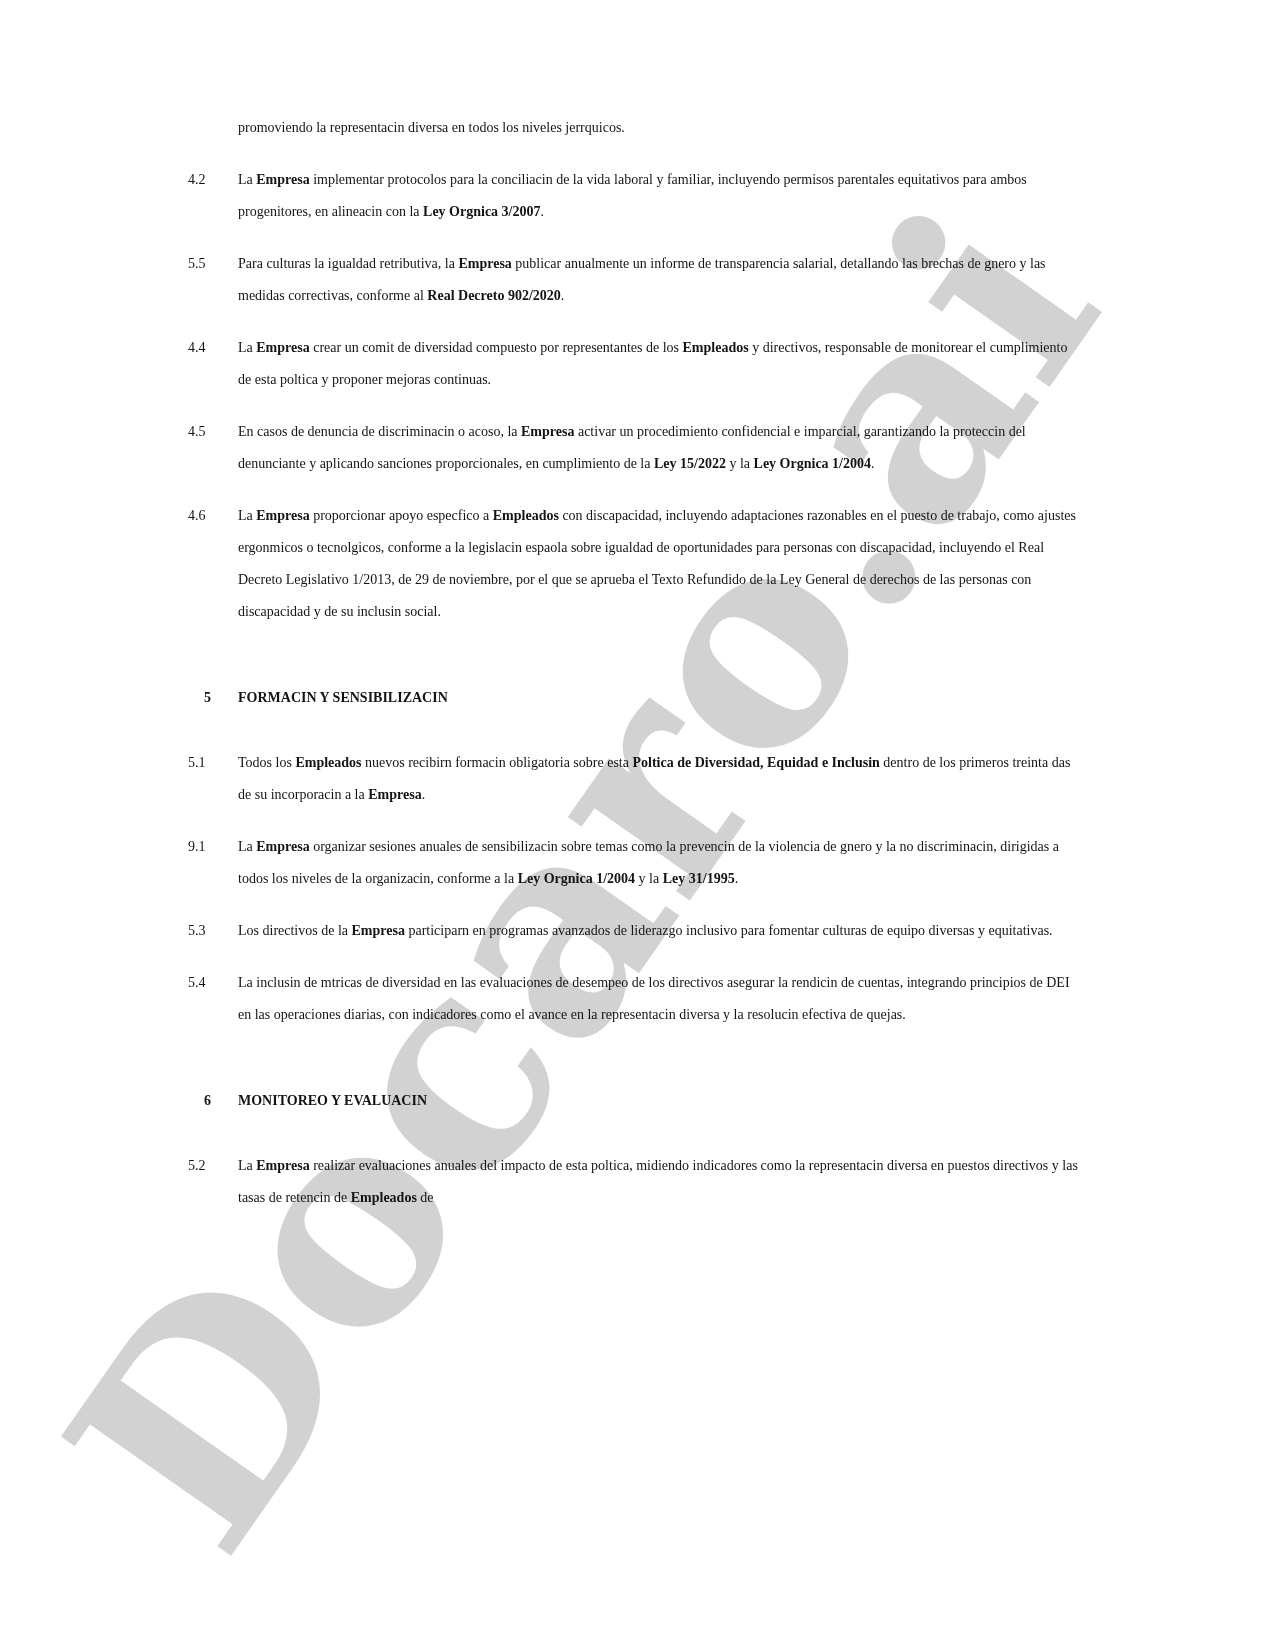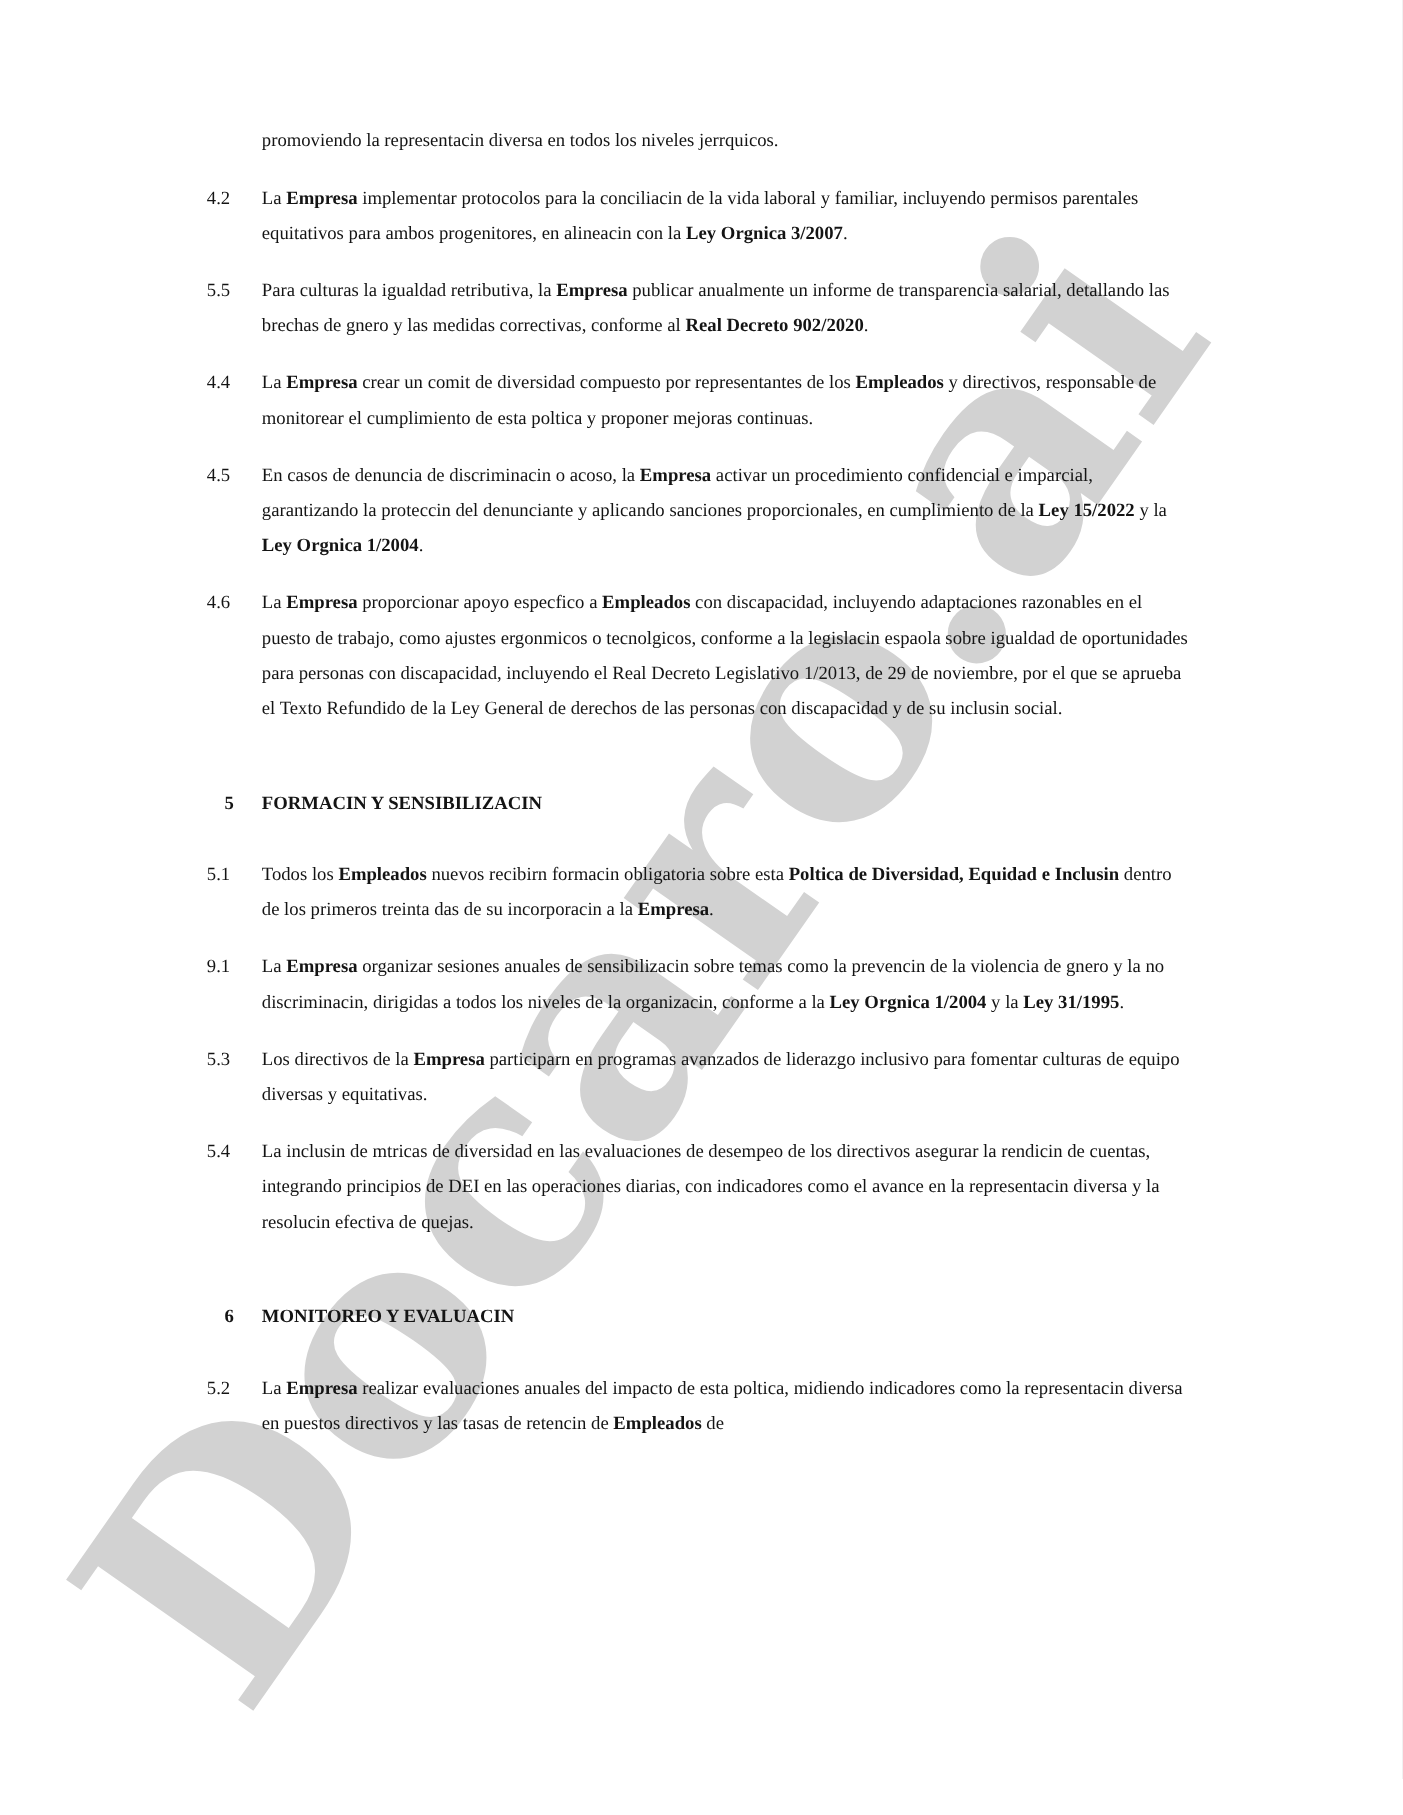--- a/index.html
+++ b/index.html
@@ -25,21 +25,21 @@
     color: var(--watermark-color, #d2d2d2);
     white-space: nowrap;
     user-select: none;
     z-index: 0;
   }
   .doc {
     position: absolute;
     left: 148px;
     top: 112px;
     width: 936px;
-    font-size: 17px;
+    font-size: 14px;
     line-height: 32px;
     z-index: 1;
   }
   .block { display: flex; align-items: flex-start; margin-bottom: 20px; }
   .block .num { flex: 0 0 50px; box-sizing: border-box; margin-left: 40px; }
   .block .txt { flex: 1; text-align: left; }
   .block.heading { font-weight: 700; margin-top: 54px; margin-bottom: 33px; }
   .block.heading .num { padding-left: 16px; }
   .b { font-weight: 700; text-align: right; }
 </style>

